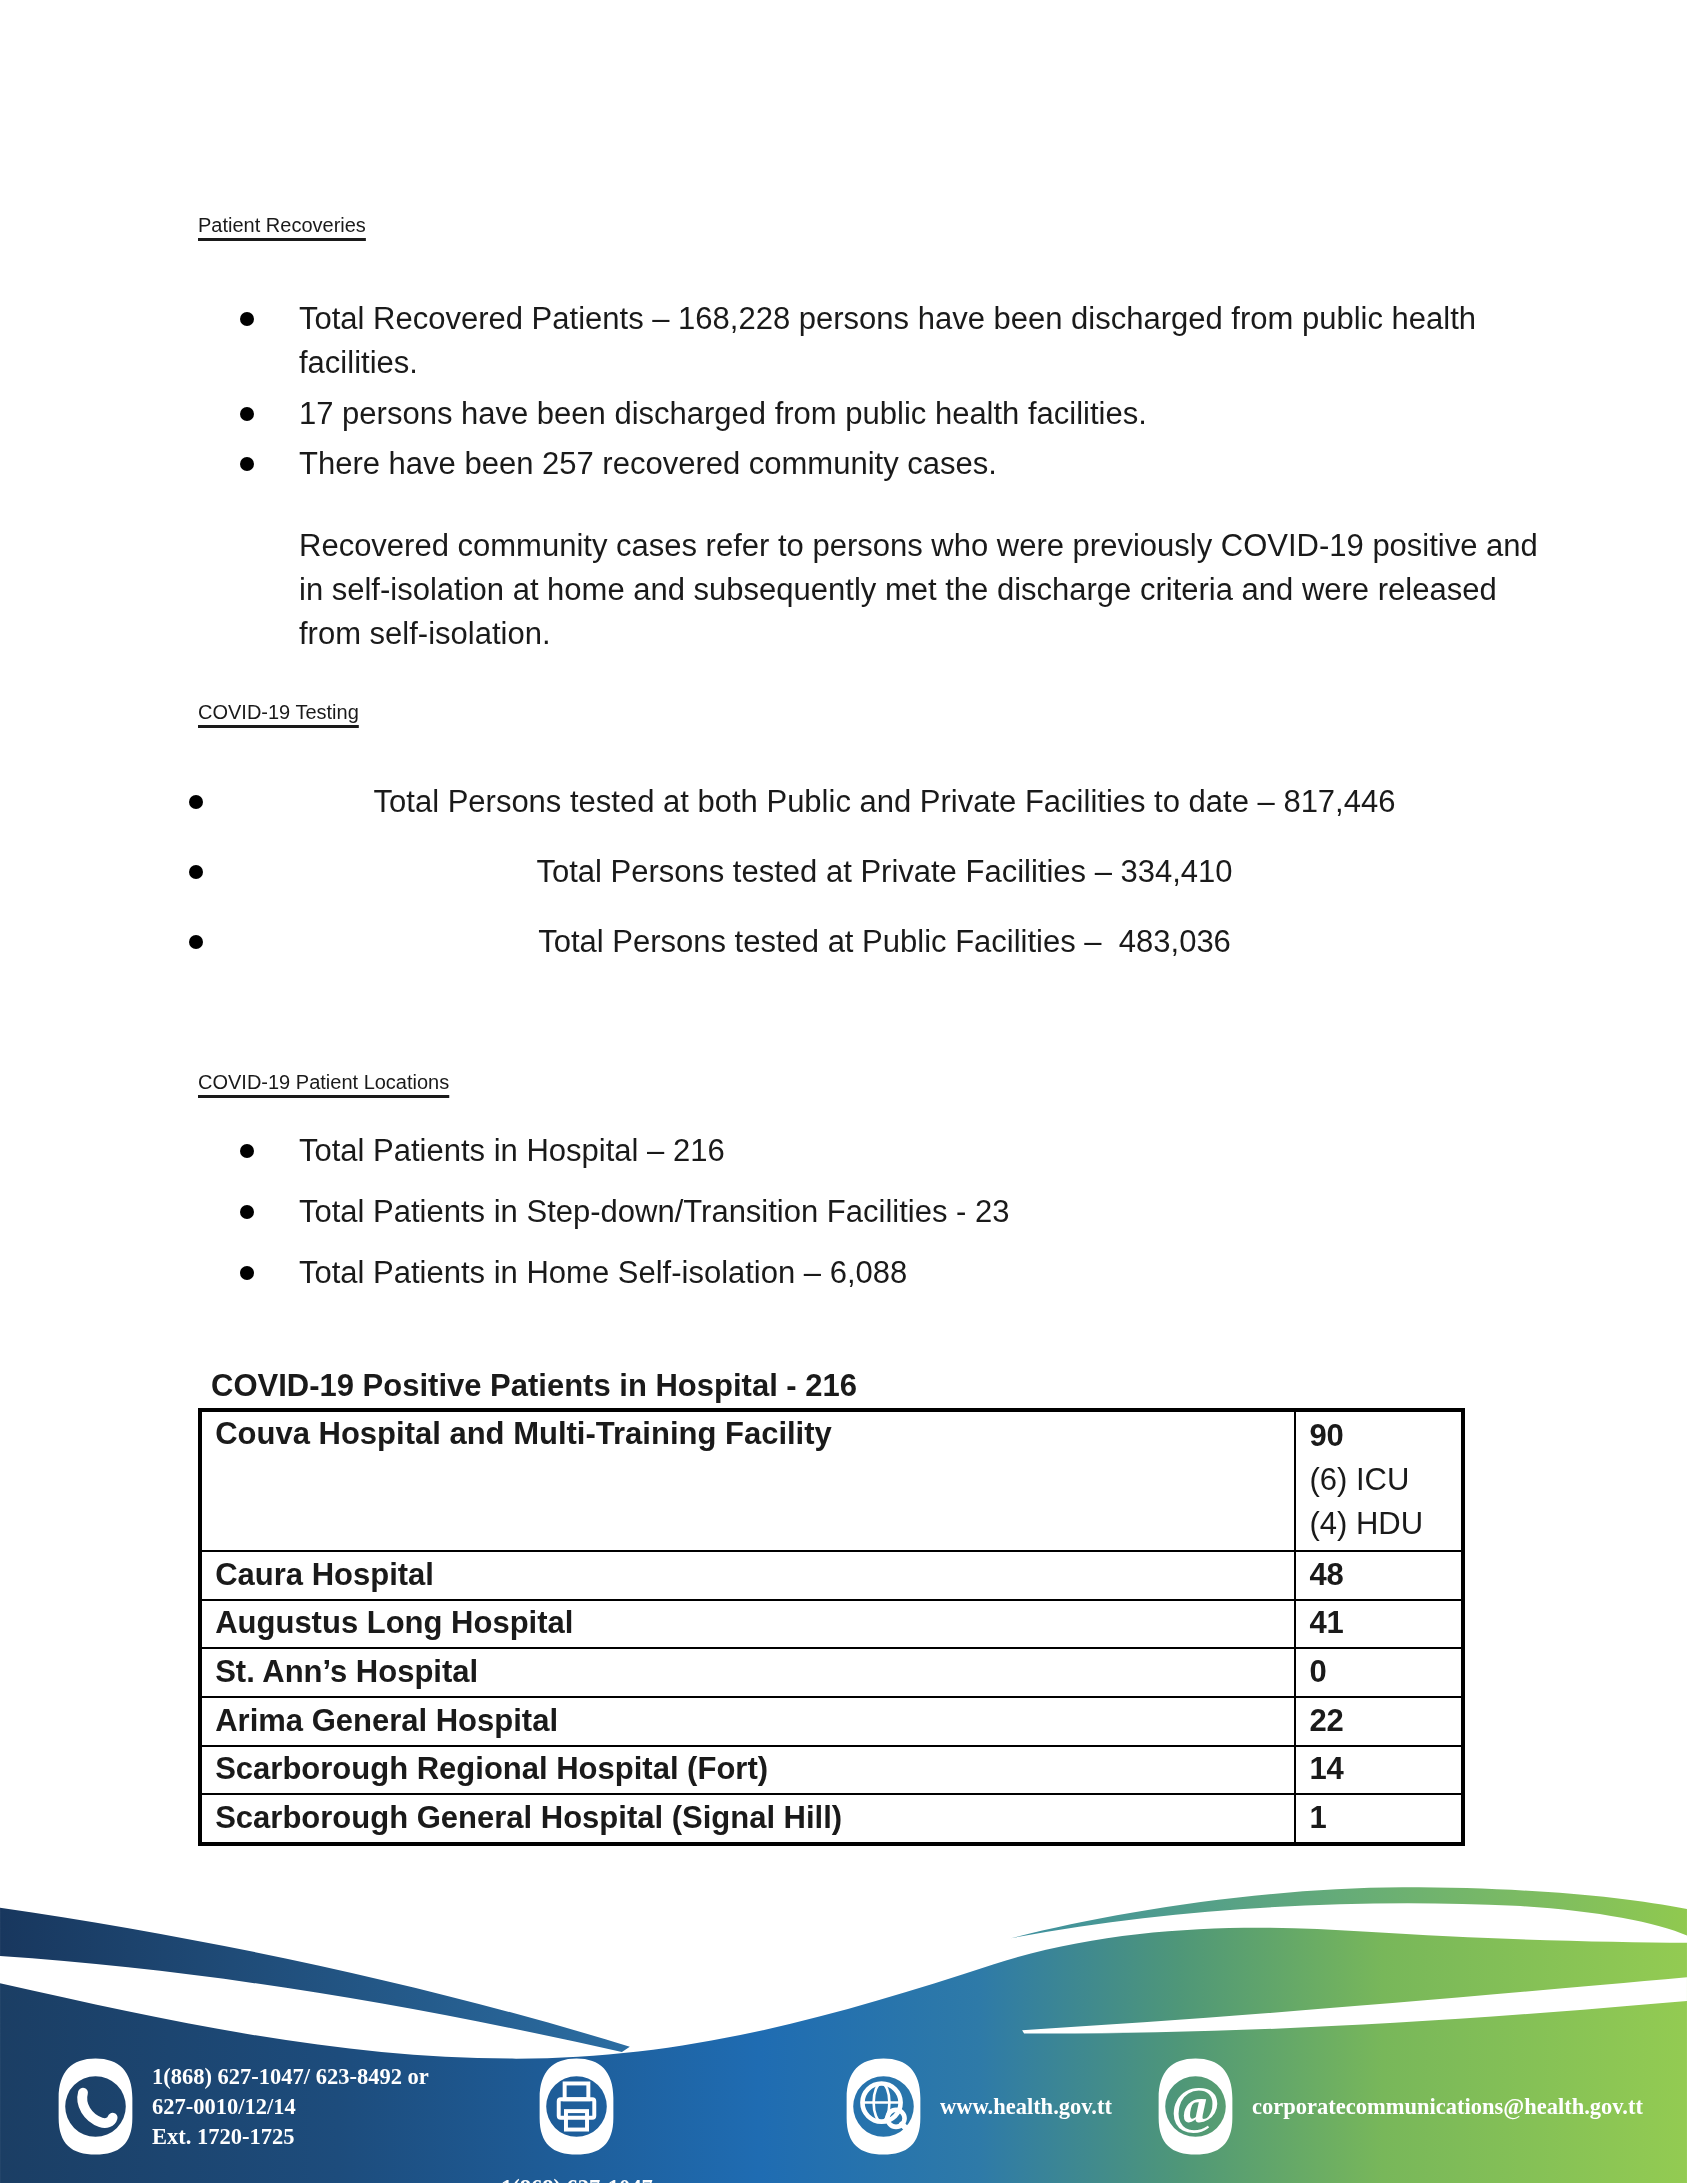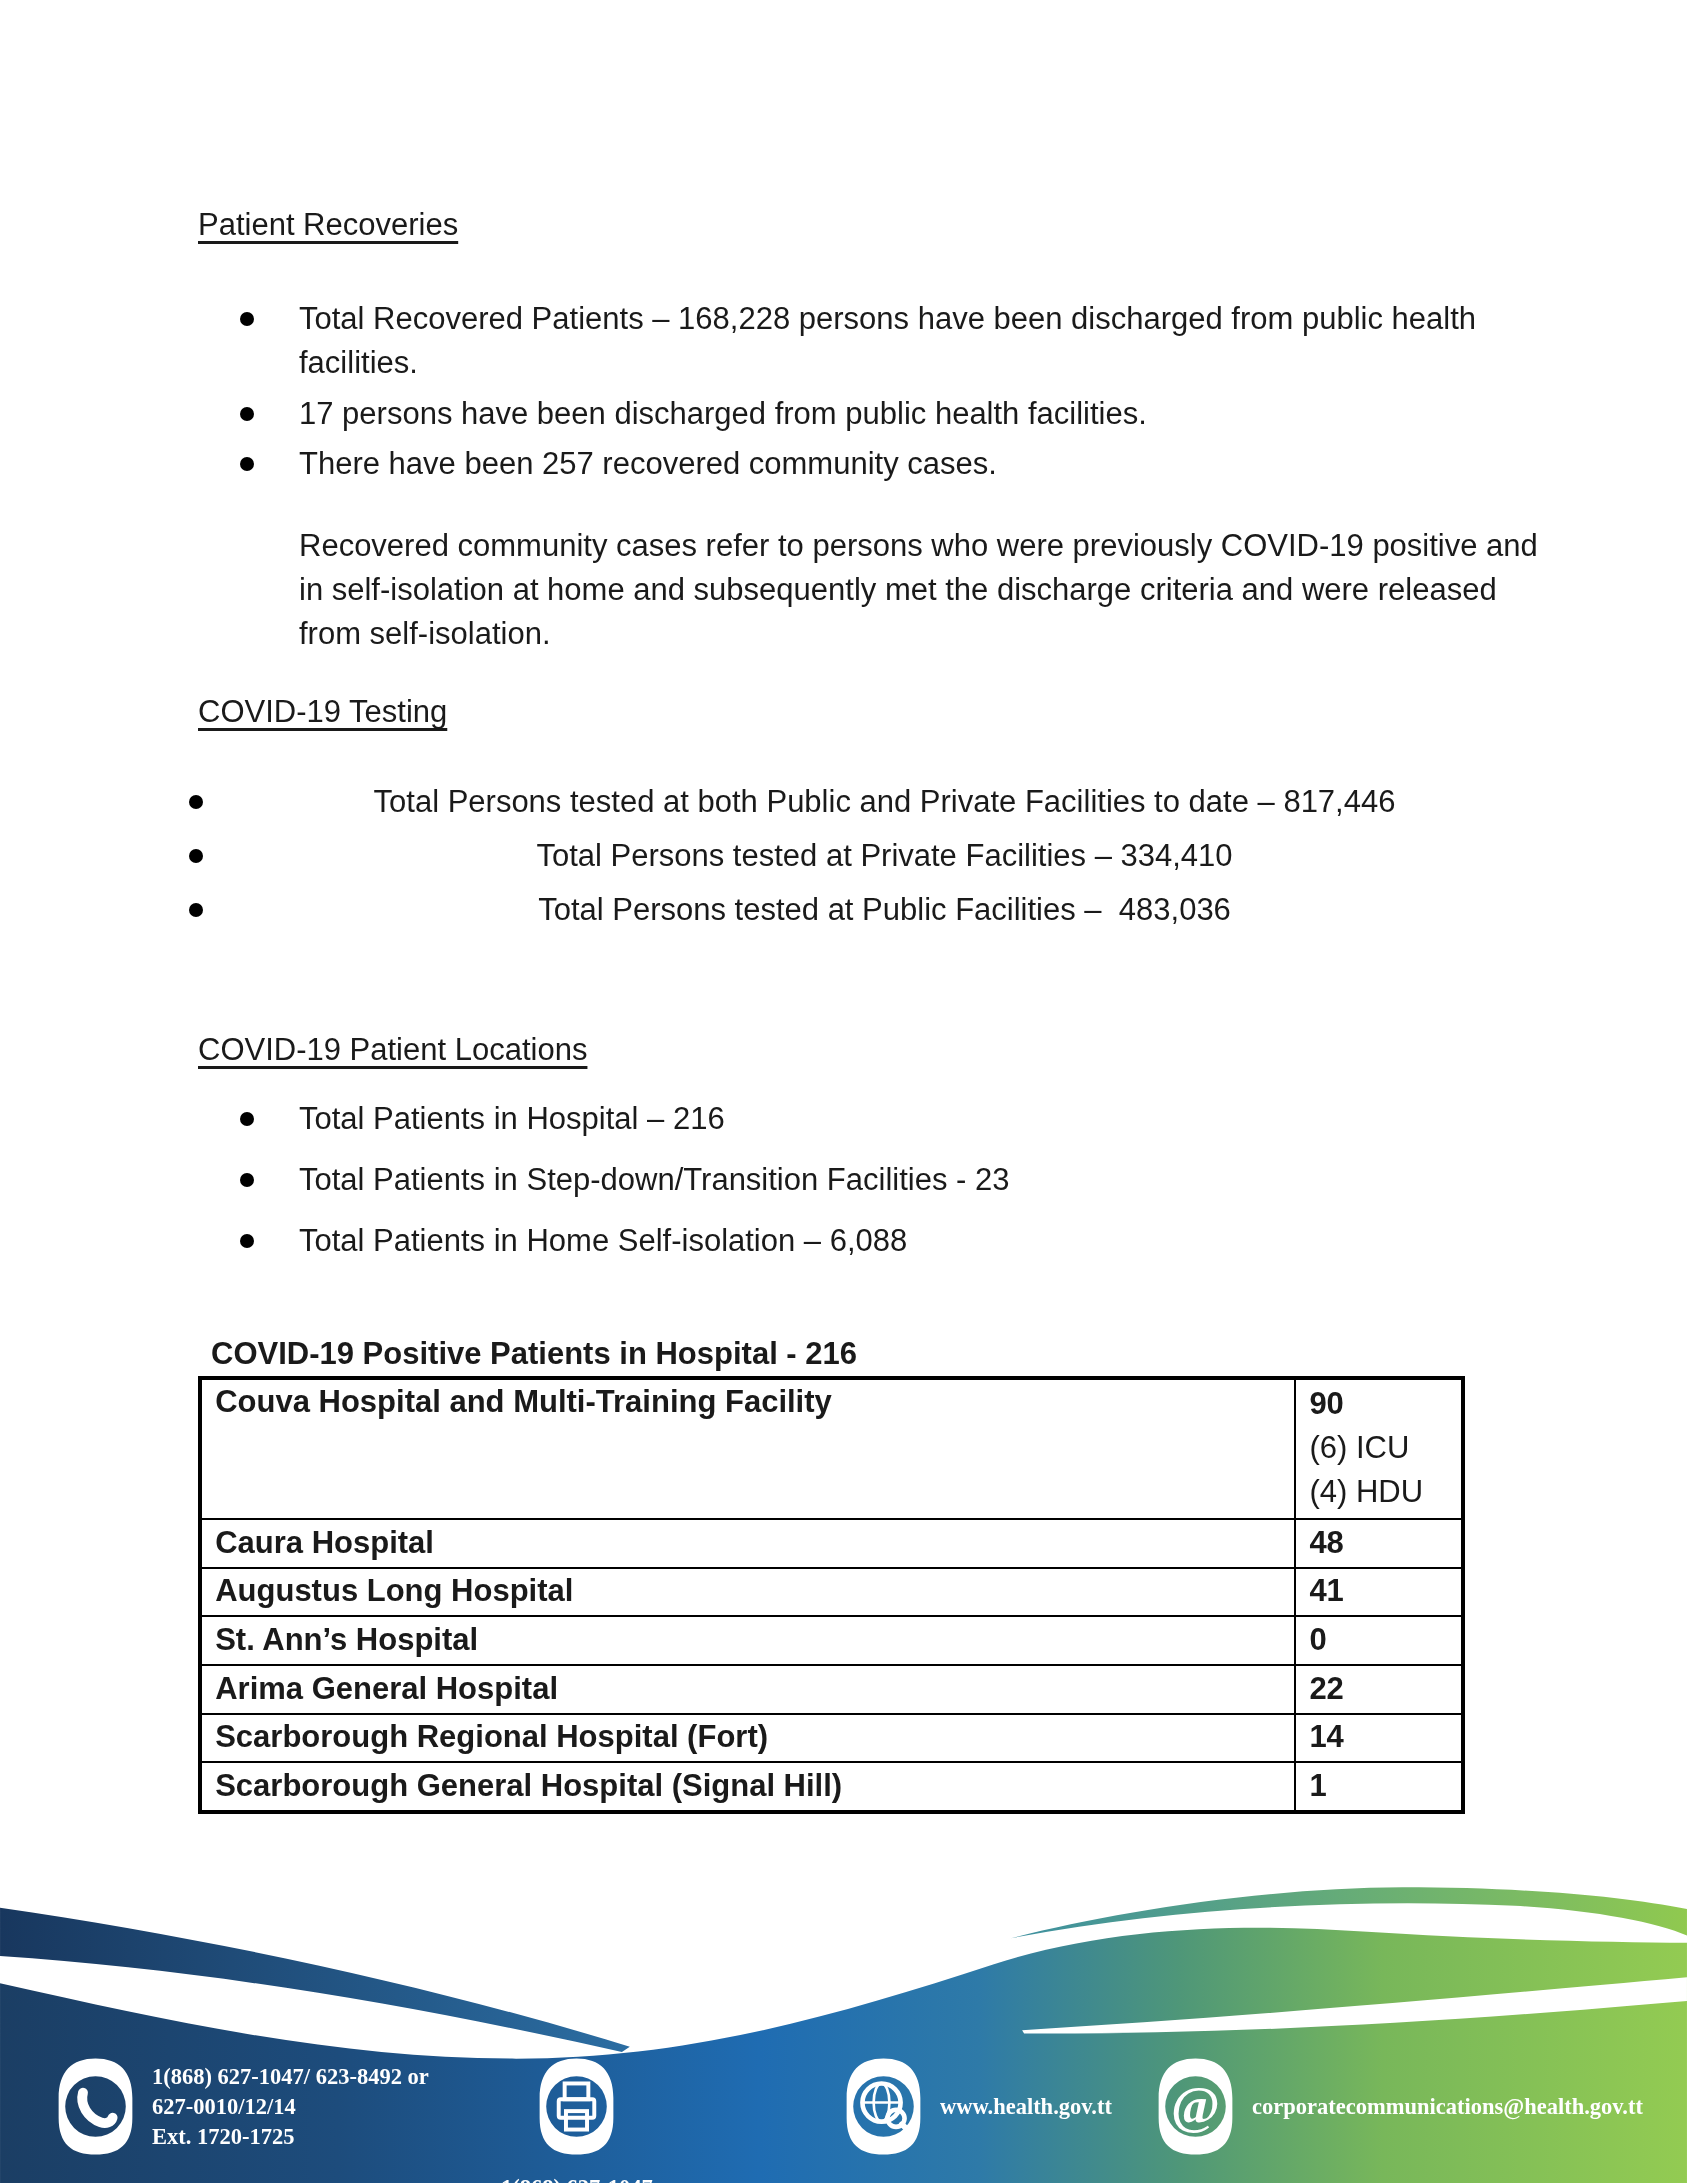--- a/index.html
+++ b/index.html
@@ -5,41 +5,41 @@
   html,body { margin:0; padding:0; background:#ffffff; }
   .page {
     position:relative; width:1687px; height:2183px;
     background:#ffffff; overflow:hidden;
     font-family:"Liberation Sans","DejaVu Sans",sans-serif;
     color:#1a1a1a;
   }
   .content { position:absolute; left:198px; top:203px; width:1350px; font-size:31px; line-height:44px; }
 
   .uheading {
-    margin:0; font-size:31px; font-weight:400; line-height:44px;
+    margin:0; font-size:20px; font-weight:400; line-height:44px;
     text-decoration:underline; text-decoration-thickness:2.6px; text-underline-offset:6px;
   }
   ul.blist { list-style:none; margin:0; padding:0; }
   ul.blist li { position:relative; }
   ul.blist li::before {
     content:""; position:absolute; width:14px; height:14px; border-radius:50%;
     background:#000; top:15px;
   }
   ul.l1 { margin:50px 0 0 41px; }
   ul.l1 li { padding-left:60px; }
   ul.l1 li::before { left:1.3px; }
   ul.l1 li + li { margin-top:6.6px; }
 
   .note { margin:38px 0 0 101px; width:1249px; }
 
   .h-testing { margin-top:34px; }
   ul.l2 { margin:46px 0 0 -10px; }
   ul.l2 li { padding-left:33px;text-align:center; }
   ul.l2 li::before { left:1.3px; }
-  ul.l2 li + li { margin-top:10px; }
+  ul.l2 li + li { margin-top:26px; }
 
   .h-locations { margin-top:96px; }
   ul.l3 { margin:24.5px 0 0 41px; }
   ul.l3 li { padding-left:60px; }
   ul.l3 li::before { left:1.3px; }
   ul.l3 li + li { margin-top:17px; }
 
   .tbl-title { margin:69px 0 0 13px; font-weight:700; }
 
   table.htable {

